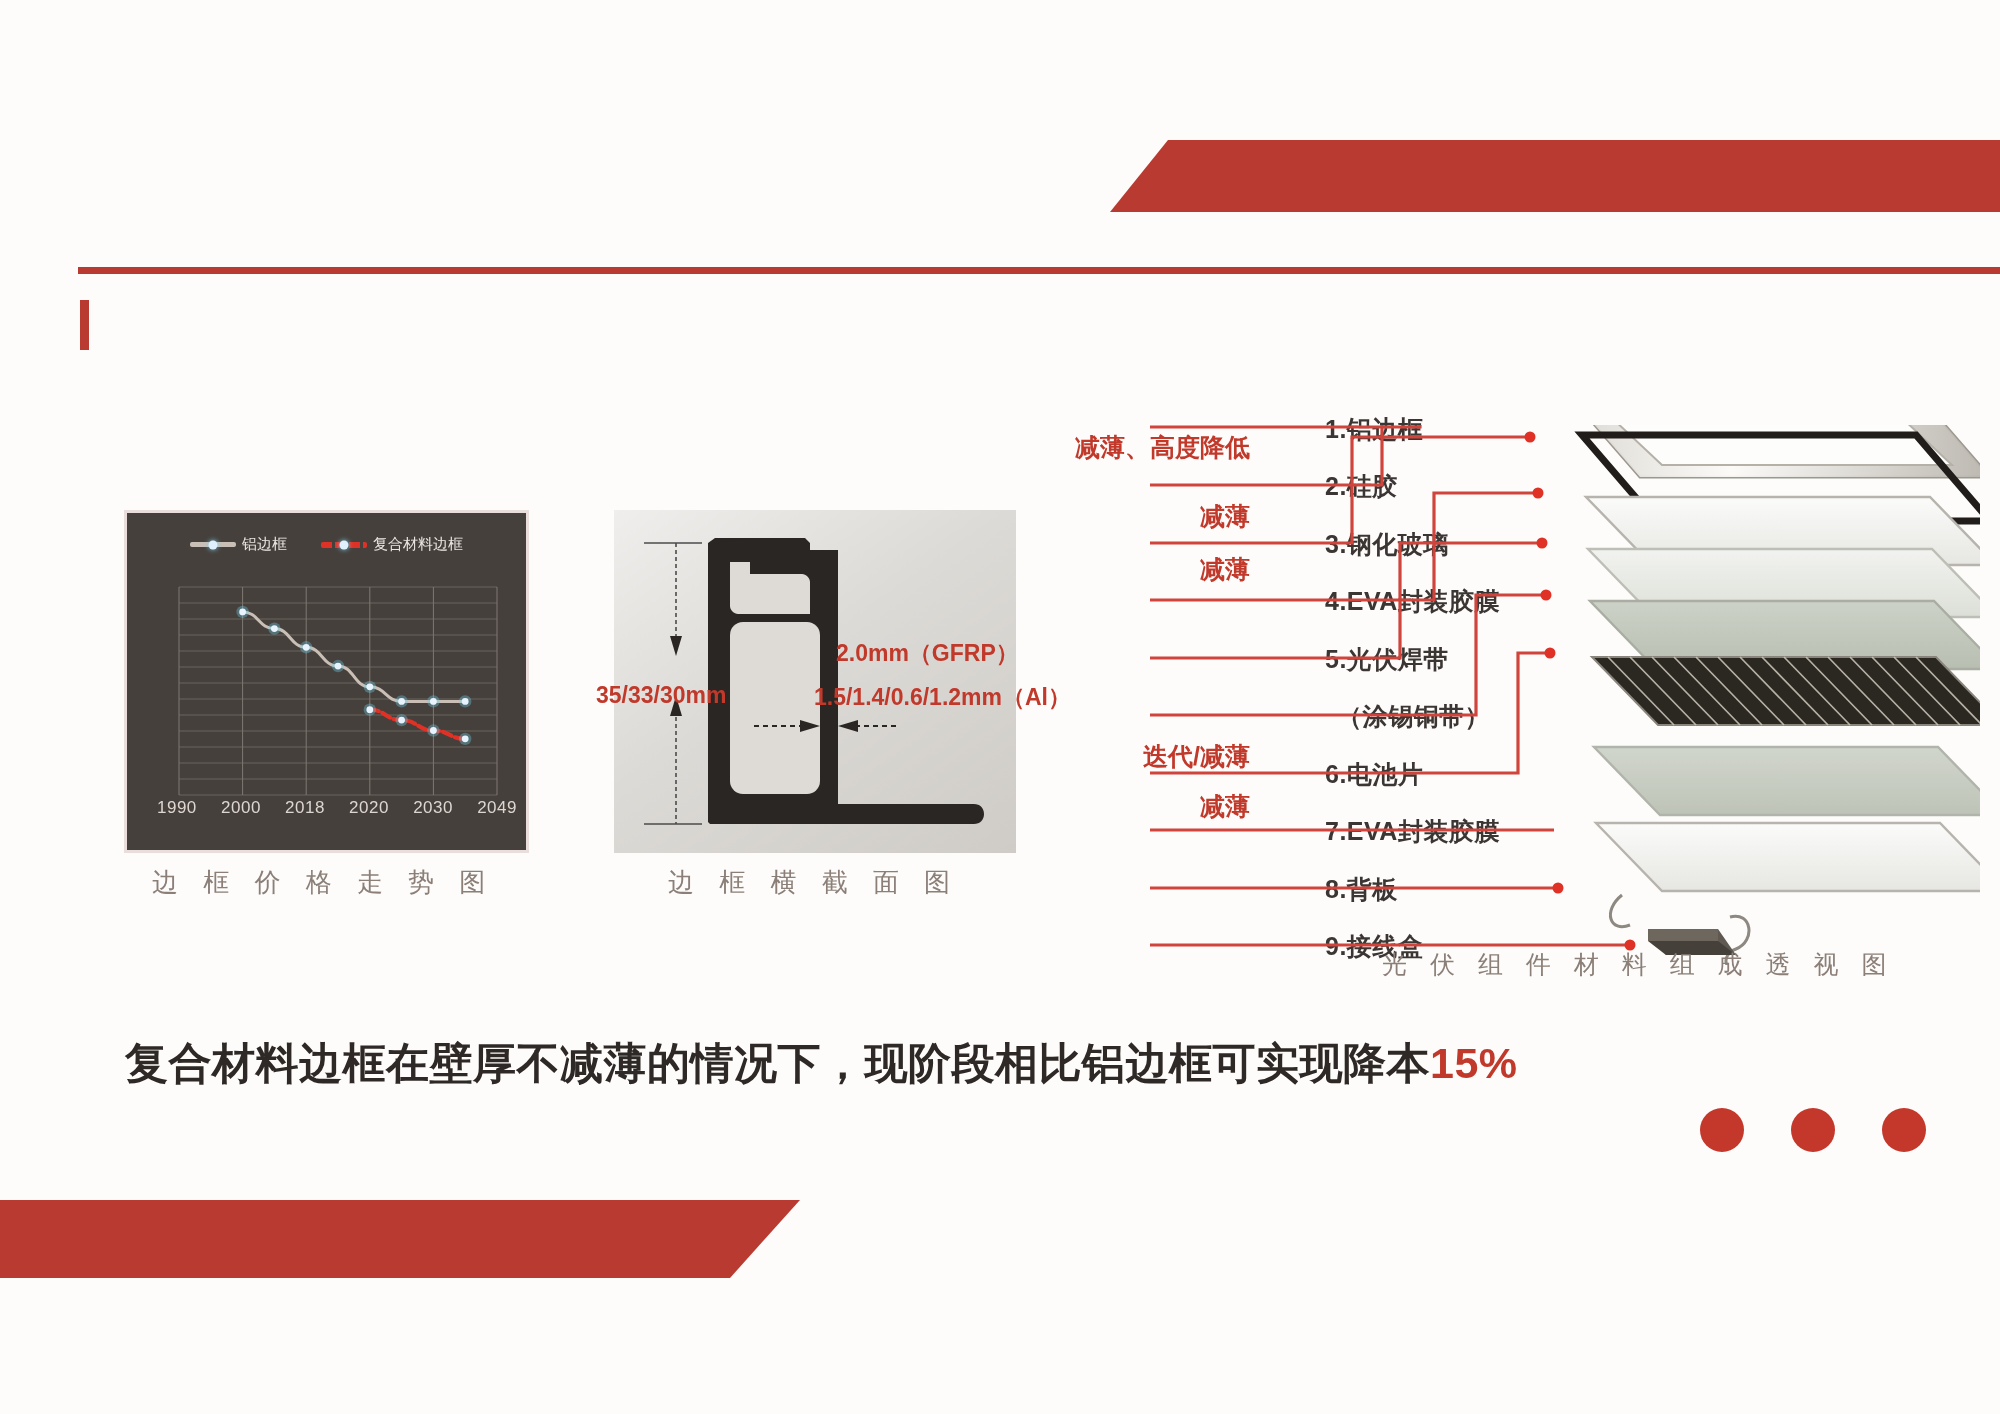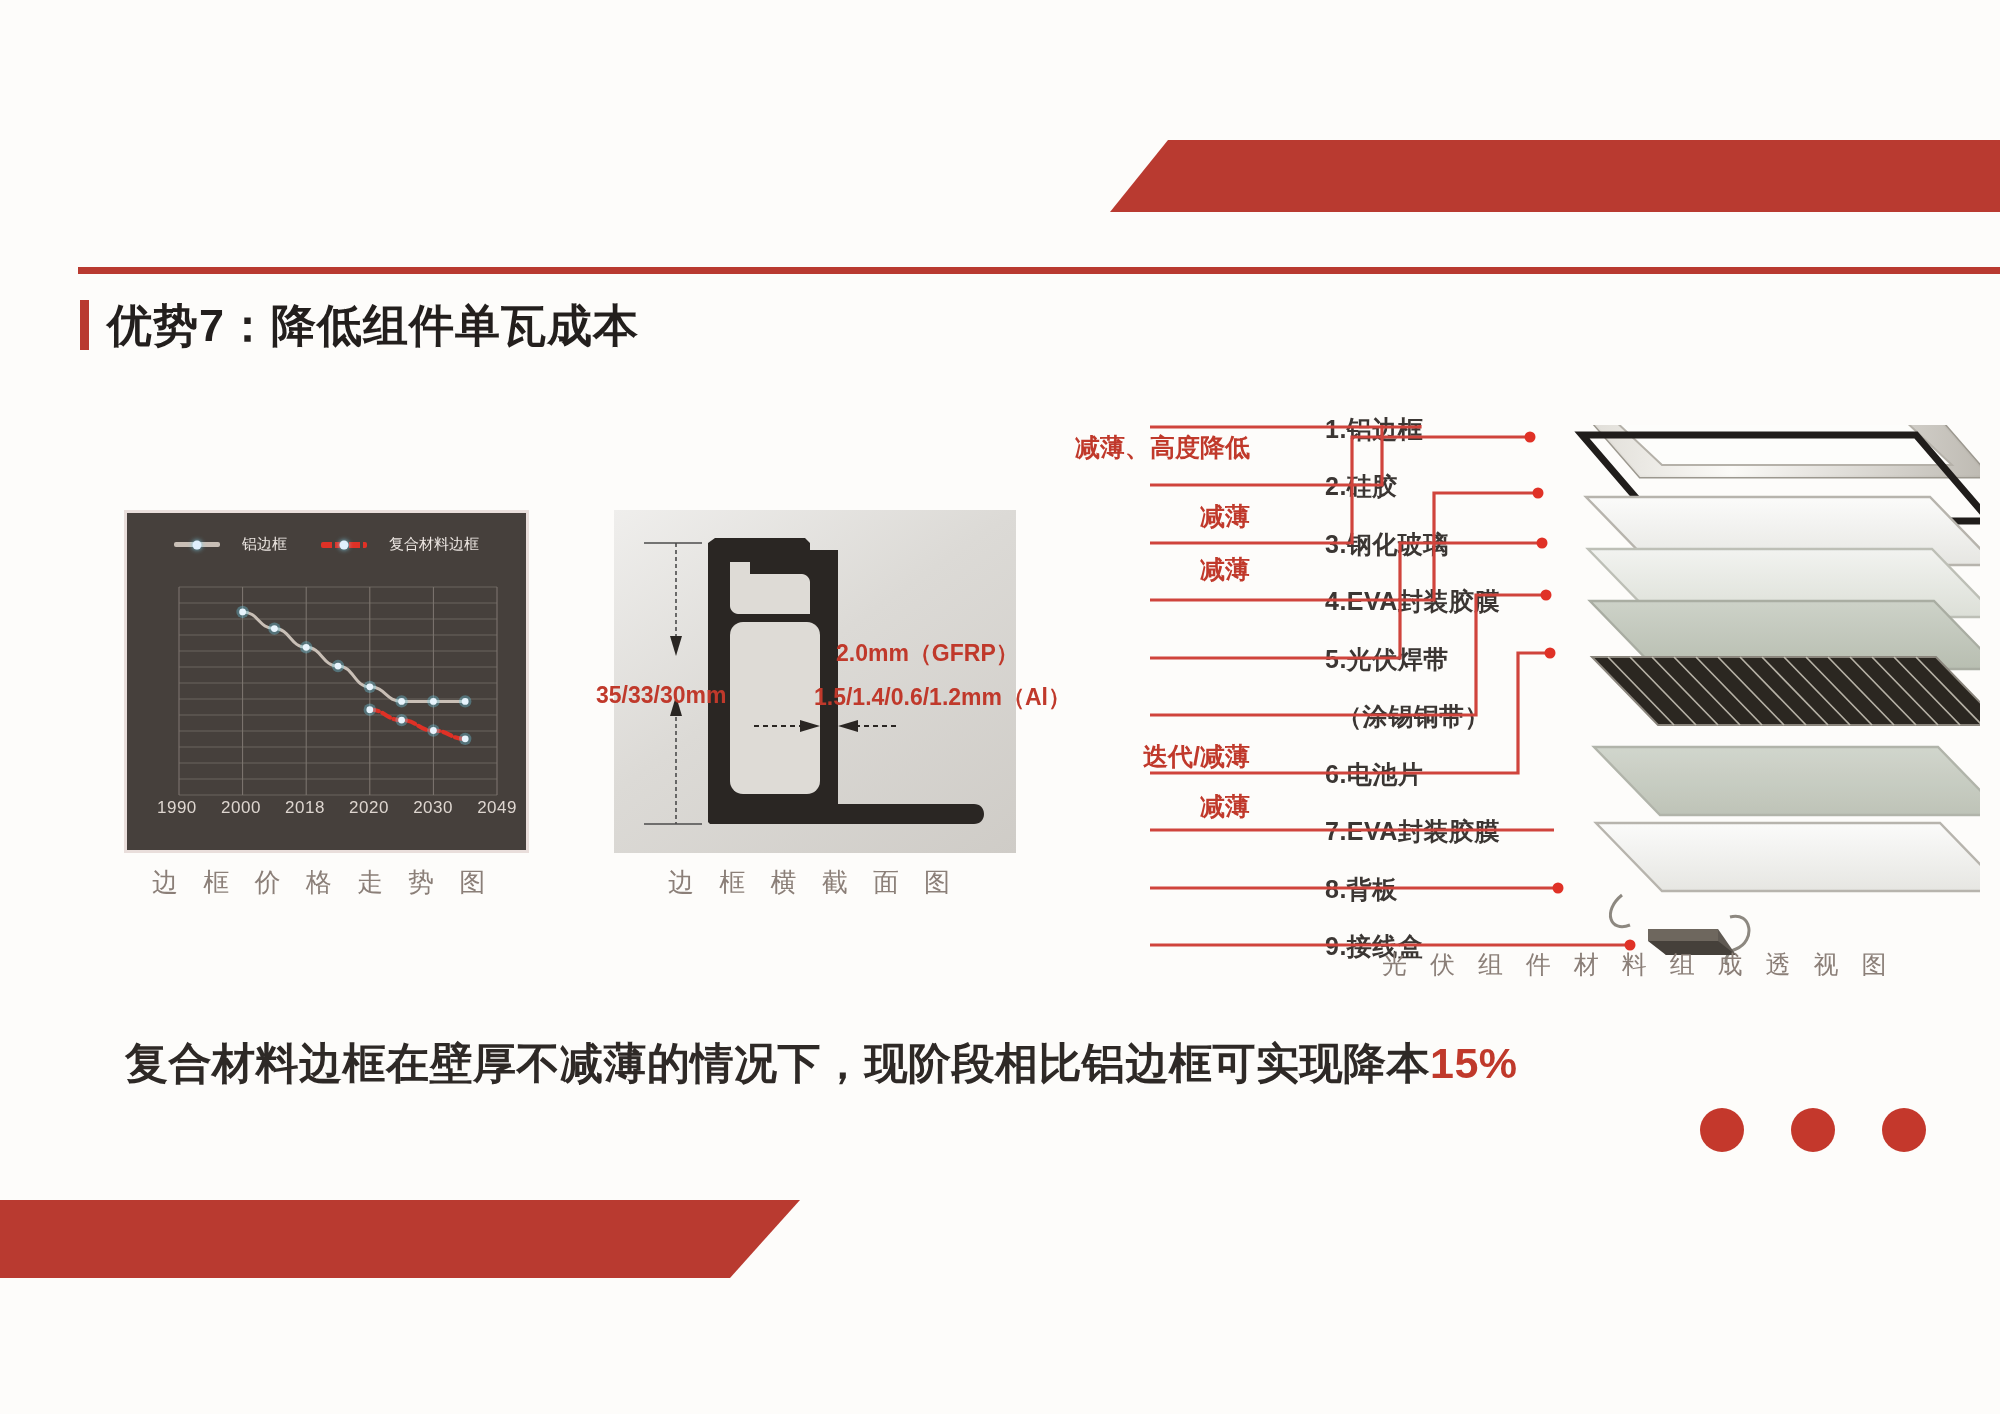--- a/index.html
+++ b/index.html
@@ -46,21 +46,21 @@
 
   
   .chart-panel{
     position:absolute; left:124px; top:510px; width:405px; height:343px;
     background:#46403c; border:3px solid #e9dedb;
   }
   .chart-legend{
     position:absolute; top:22px; left:0; width:100%;
     display:flex; justify-content:center; gap:34px; align-items:center;
   }
-  .legend-item{ display:flex; align-items:center; gap:22px; }
+  .legend-item{ display:flex; align-items:center; gap:6px; }
   .legend-swatch{ position:relative; width:46px; height:5px; border-radius:2px; }
   .legend-swatch.dashed{ height:6px; }
   .legend-swatch::after{
     content:""; position:absolute; left:50%; top:50%;
     transform:translate(-50%,-50%);
     width:9px; height:9px; border-radius:50%; background:#dfeffd;
     box-shadow:0 0 5px #7fd3ef;
   }
   .legend-label{ font-size:15px; color:#ece6e2; }
 
@@ -122,21 +122,20 @@
 <div class="deco-bottom-bar"></div>
 <div class="title-rule"></div>
 <div class="dots">
   <div class="dot"></div>
   <div class="dot"></div>
   <div class="dot"></div>
 </div>
 
 <div class="title-wrap">
   <div class="title-tick"></div>
-  <div class="slide-title">优势7：降低组件单瓦成本</div>
 </div>
 
 <div class="chart-panel">
 
   <div class="chart-legend">
     <div class="legend-item">
       <span class="legend-swatch" style="background:#c9bfb6"></span>
       <span class="legend-label">铝边框</span>
     </div>
     <div class="legend-item">

